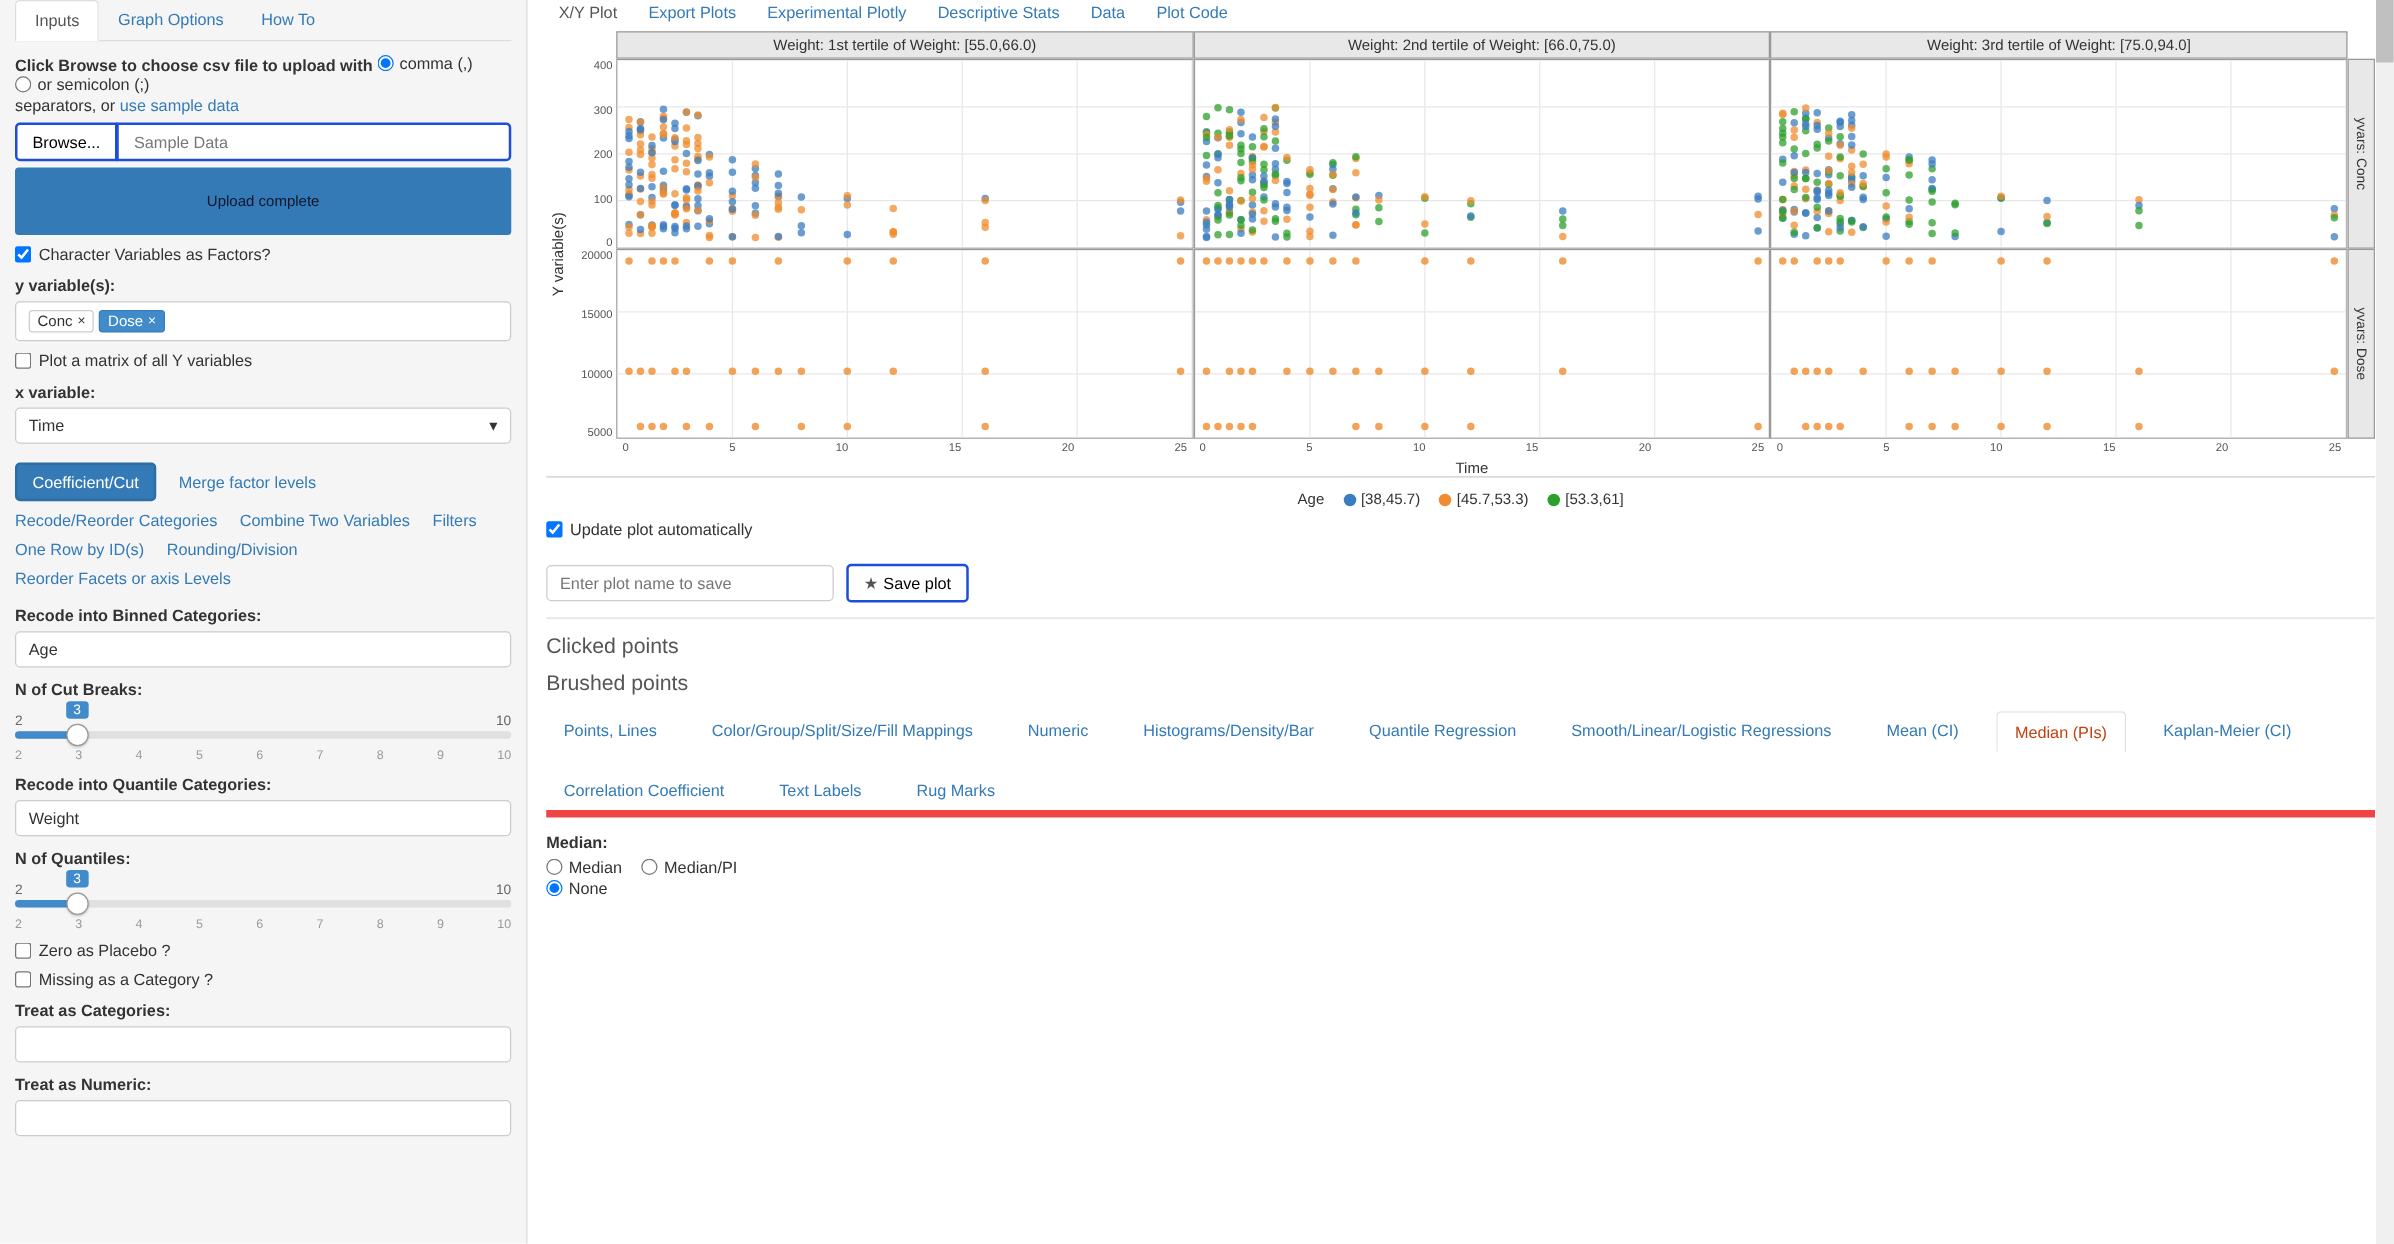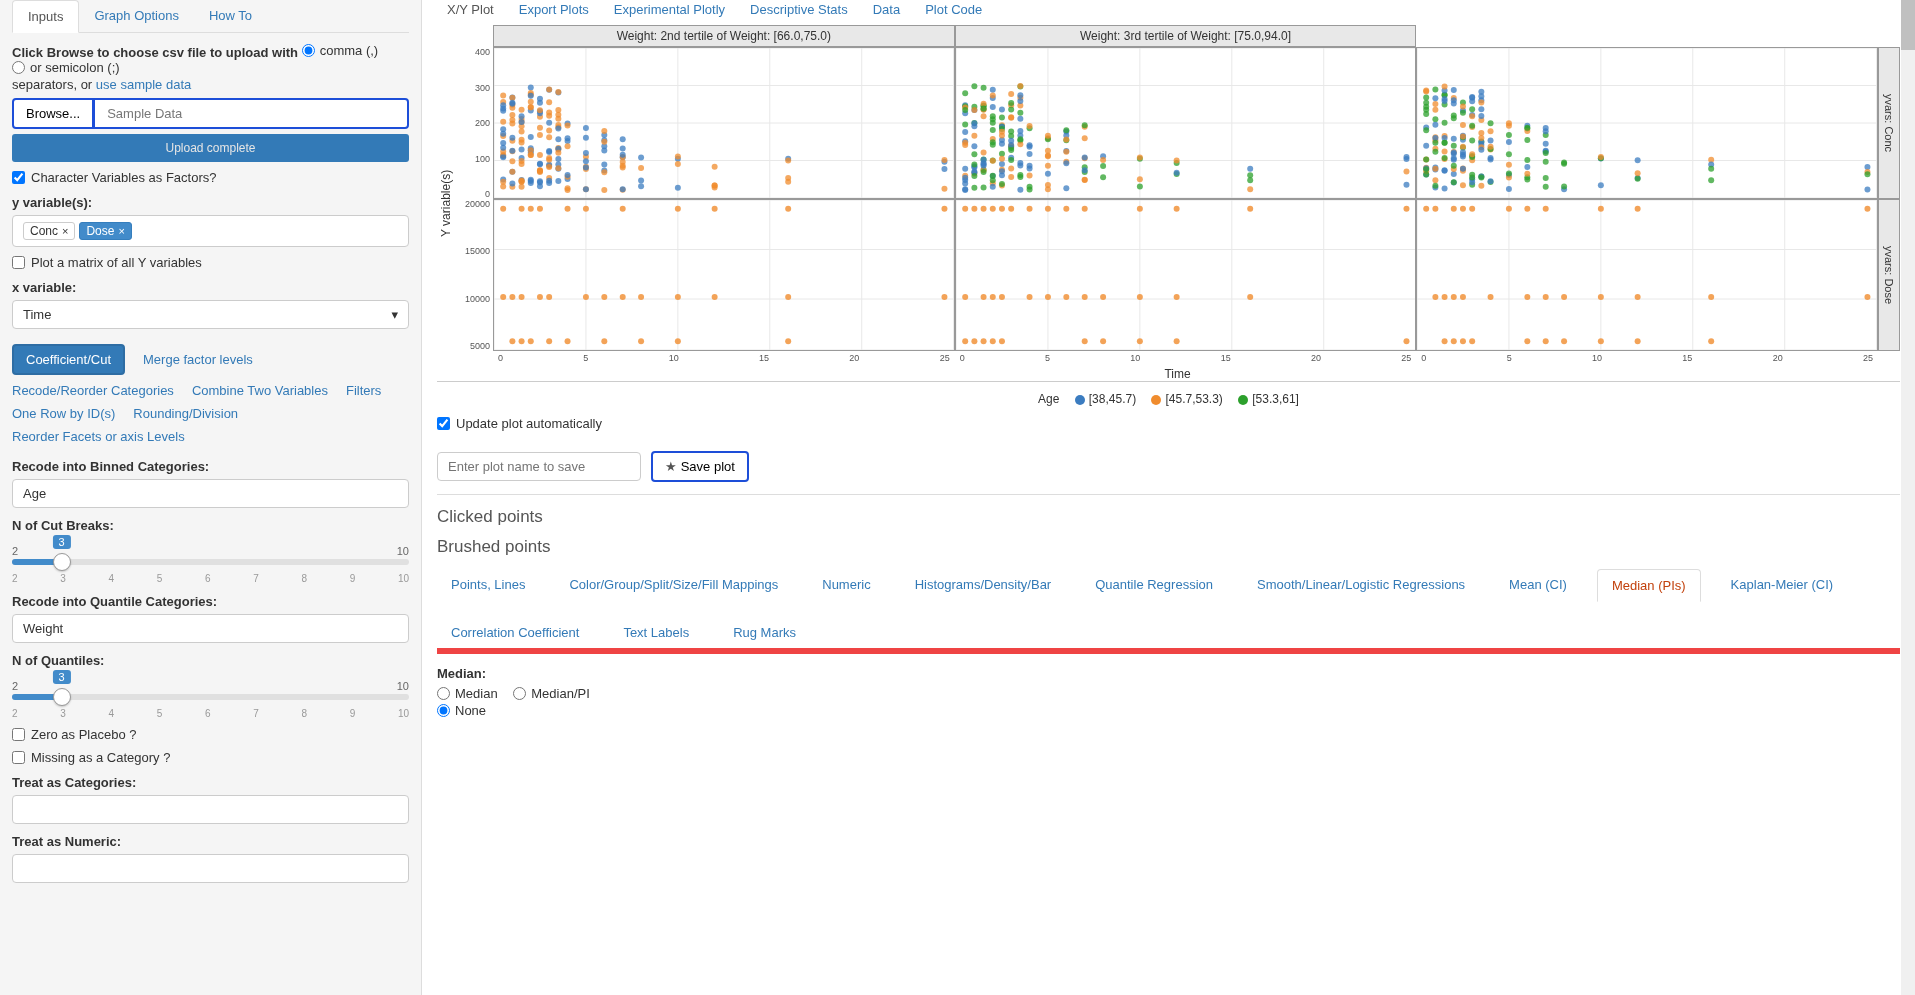--- a/index.html
+++ b/index.html
@@ -14,21 +14,21 @@
 .select-multi { min-height: 32px; display: flex; align-items: center; gap: 4px; flex-wrap: wrap; }
 .tag { background: #fff; border: 1px solid #ccc; border-radius: 3px; padding: 1px 6px; font-size: 12px; display: inline-flex; align-items: center; gap: 4px; }
 .tag.selected { background: #428bca; color: #fff; border-color: #357ebd; }
 .tag .x { cursor: pointer; font-size: 11px; }
 .btn { display: inline-block; padding: 6px 12px; border-radius: 4px; border: 2px solid #1d4ed8; background: #fff; cursor: pointer; font-size: 13px; }
 .btn-primary { background: #337ab7; color: #fff; border-color: #2e6da4; }
 .btn-group { display: flex; }
 .btn-group .btn { border-radius: 0; margin-left: -1px; }
 .btn-group .btn:first-child { border-radius: 4px 0 0 4px; margin-left: 0; }
 .btn-group .btn:last-child { border-radius: 0 4px 4px 0; }
-.progress { background: #337ab7; color: #e5e5e5; text-align: center; padding: 7px; border-radius: 3px; font-size: 12px; margin-top: 5px; }
+.progress { background: #337ab7; color: #0f172a; text-align: center; padding: 20px; border-radius: 3px; font-size: 12px; margin-top: 5px; }
 .checkbox-line { display: flex; align-items: center; gap: 6px; margin: 8px 0; }
 .radio-line { display: inline-flex; align-items: center; gap: 5px; margin-right: 12px; }
 .action-links { display: flex; flex-wrap: wrap; gap: 8px 18px; margin: 15px 0; align-items: center; }
 .action-links a { color: #337ab7; text-decoration: none; cursor: pointer; }
 .action-links .btn-primary { color: #fff; }
 .slider-wrap { margin: 12px 0 8px 0; position: relative; }
 .slider-minmax { display: flex; justify-content: space-between; font-size: 11px; color: #666; margin-bottom: 2px; }
 .slider-track { position: relative; height: 6px; background: #e0e0e0; border-radius: 3px; }
 .slider-fill { position: absolute; height: 100%; background: #428bca; border-radius: 3px; }
 .slider-handle { position: absolute; top: -6px; width: 18px; height: 18px; background: #fff; border: 1px solid #999; border-radius: 50%; transform: translateX(-50%); cursor: pointer; box-shadow: 0 1px 2px rgba(0,0,0,0.2); }
@@ -44,21 +44,21 @@
 .facet-col-header { background: #e8e8e8; border: 1px solid #999; text-align: center; font-size: 12px; padding: 3px; }
 .facet-row-header { background: #e8e8e8; border: 1px solid #999; writing-mode: vertical-rl; text-align: center; font-size: 11px; padding: 3px; display:flex; align-items:center; justify-content:center;}
 .facet-panel { border: 1px solid #999; position: relative; min-height: 145px; background: #fff; }
 .facet-panel svg { width: 100%; height: 100%; display: block; }
 .y-axis-col { grid-column: 1; font-size: 9px; color: #555; display: flex; flex-direction: column; justify-content: space-between; text-align: right; padding-right: 3px; }
 .x-axis-row { font-size: 9px; color: #555; display: flex; justify-content: space-between; padding: 2px 5px 0 5px; }
 .x-label { text-align: center; font-size: 12px; margin-top: 4px; }
 .legend { text-align: center; margin: 10px 0; font-size: 12px; }
 .legend .dot { display: inline-block; width: 10px; height: 10px; border-radius: 50%; margin: 0 4px 0 12px; vertical-align: middle; }
 .save-row { display: flex; gap: 10px; margin: 20px 0 10px 0; align-items: center; }
-.save-row input { width: 204px; }
+.save-row input { width: 230px; }
 hr { border: none; border-top: 1px solid #ddd; margin: 12px 0; }
 h4 { font-weight: normal; color: #555; margin: 10px 0 6px 0; font-size: 17px;}
 .sub-tabs { list-style: none; display: flex; flex-wrap: wrap; gap: 16px; border-bottom: 6px solid #ef4444; margin: 12px 0; }
 .sub-tabs li { padding: 8px 14px; color: #337ab7; cursor: pointer; white-space: nowrap; }
 .sub-tabs li.active { border: 1px solid #ddd; border-bottom-color: #fff; border-radius: 4px 4px 0 0; color: #c2410c; margin-bottom: -1px; background: #fff; }
 .scrollbar { position: fixed; right: 0; top: 0; bottom: 0; width: 14px; background: #f0f0f0; }
 .scrollbar-thumb { background: #c0c0c0; width: 100%; height: 50px; position:absolute; top:0; }
 .star-icon::before { content: "★"; margin-right: 4px; color: #555; }
 </style>
 </head>
@@ -209,20 +209,21 @@
     <li>Data</li>
     <li>Plot Code</li>
   </ul>
 
   <div class="plot-area">
     <div class="plot-ylabel">Y variable(s)</div>
     <div style="flex:1;">
       <div class="facet-grid" style="grid-template-columns: 38px repeat(3,1fr) 22px;">
 
         <div></div>
+        <div class="facet-col-header">Weight: 1st tertile of Weight: [55.0,66.0)</div>
         <div class="facet-col-header">Weight: 2nd tertile of Weight: [66.0,75.0)</div>
         <div class="facet-col-header">Weight: 3rd tertile of Weight: [75.0,94.0]</div>
         <div></div>
 
         <div class="y-axis-col">
           <span>400</span>
             <span>300</span>
             <span>200</span>
             <span>100</span>
             <span>0</span>

